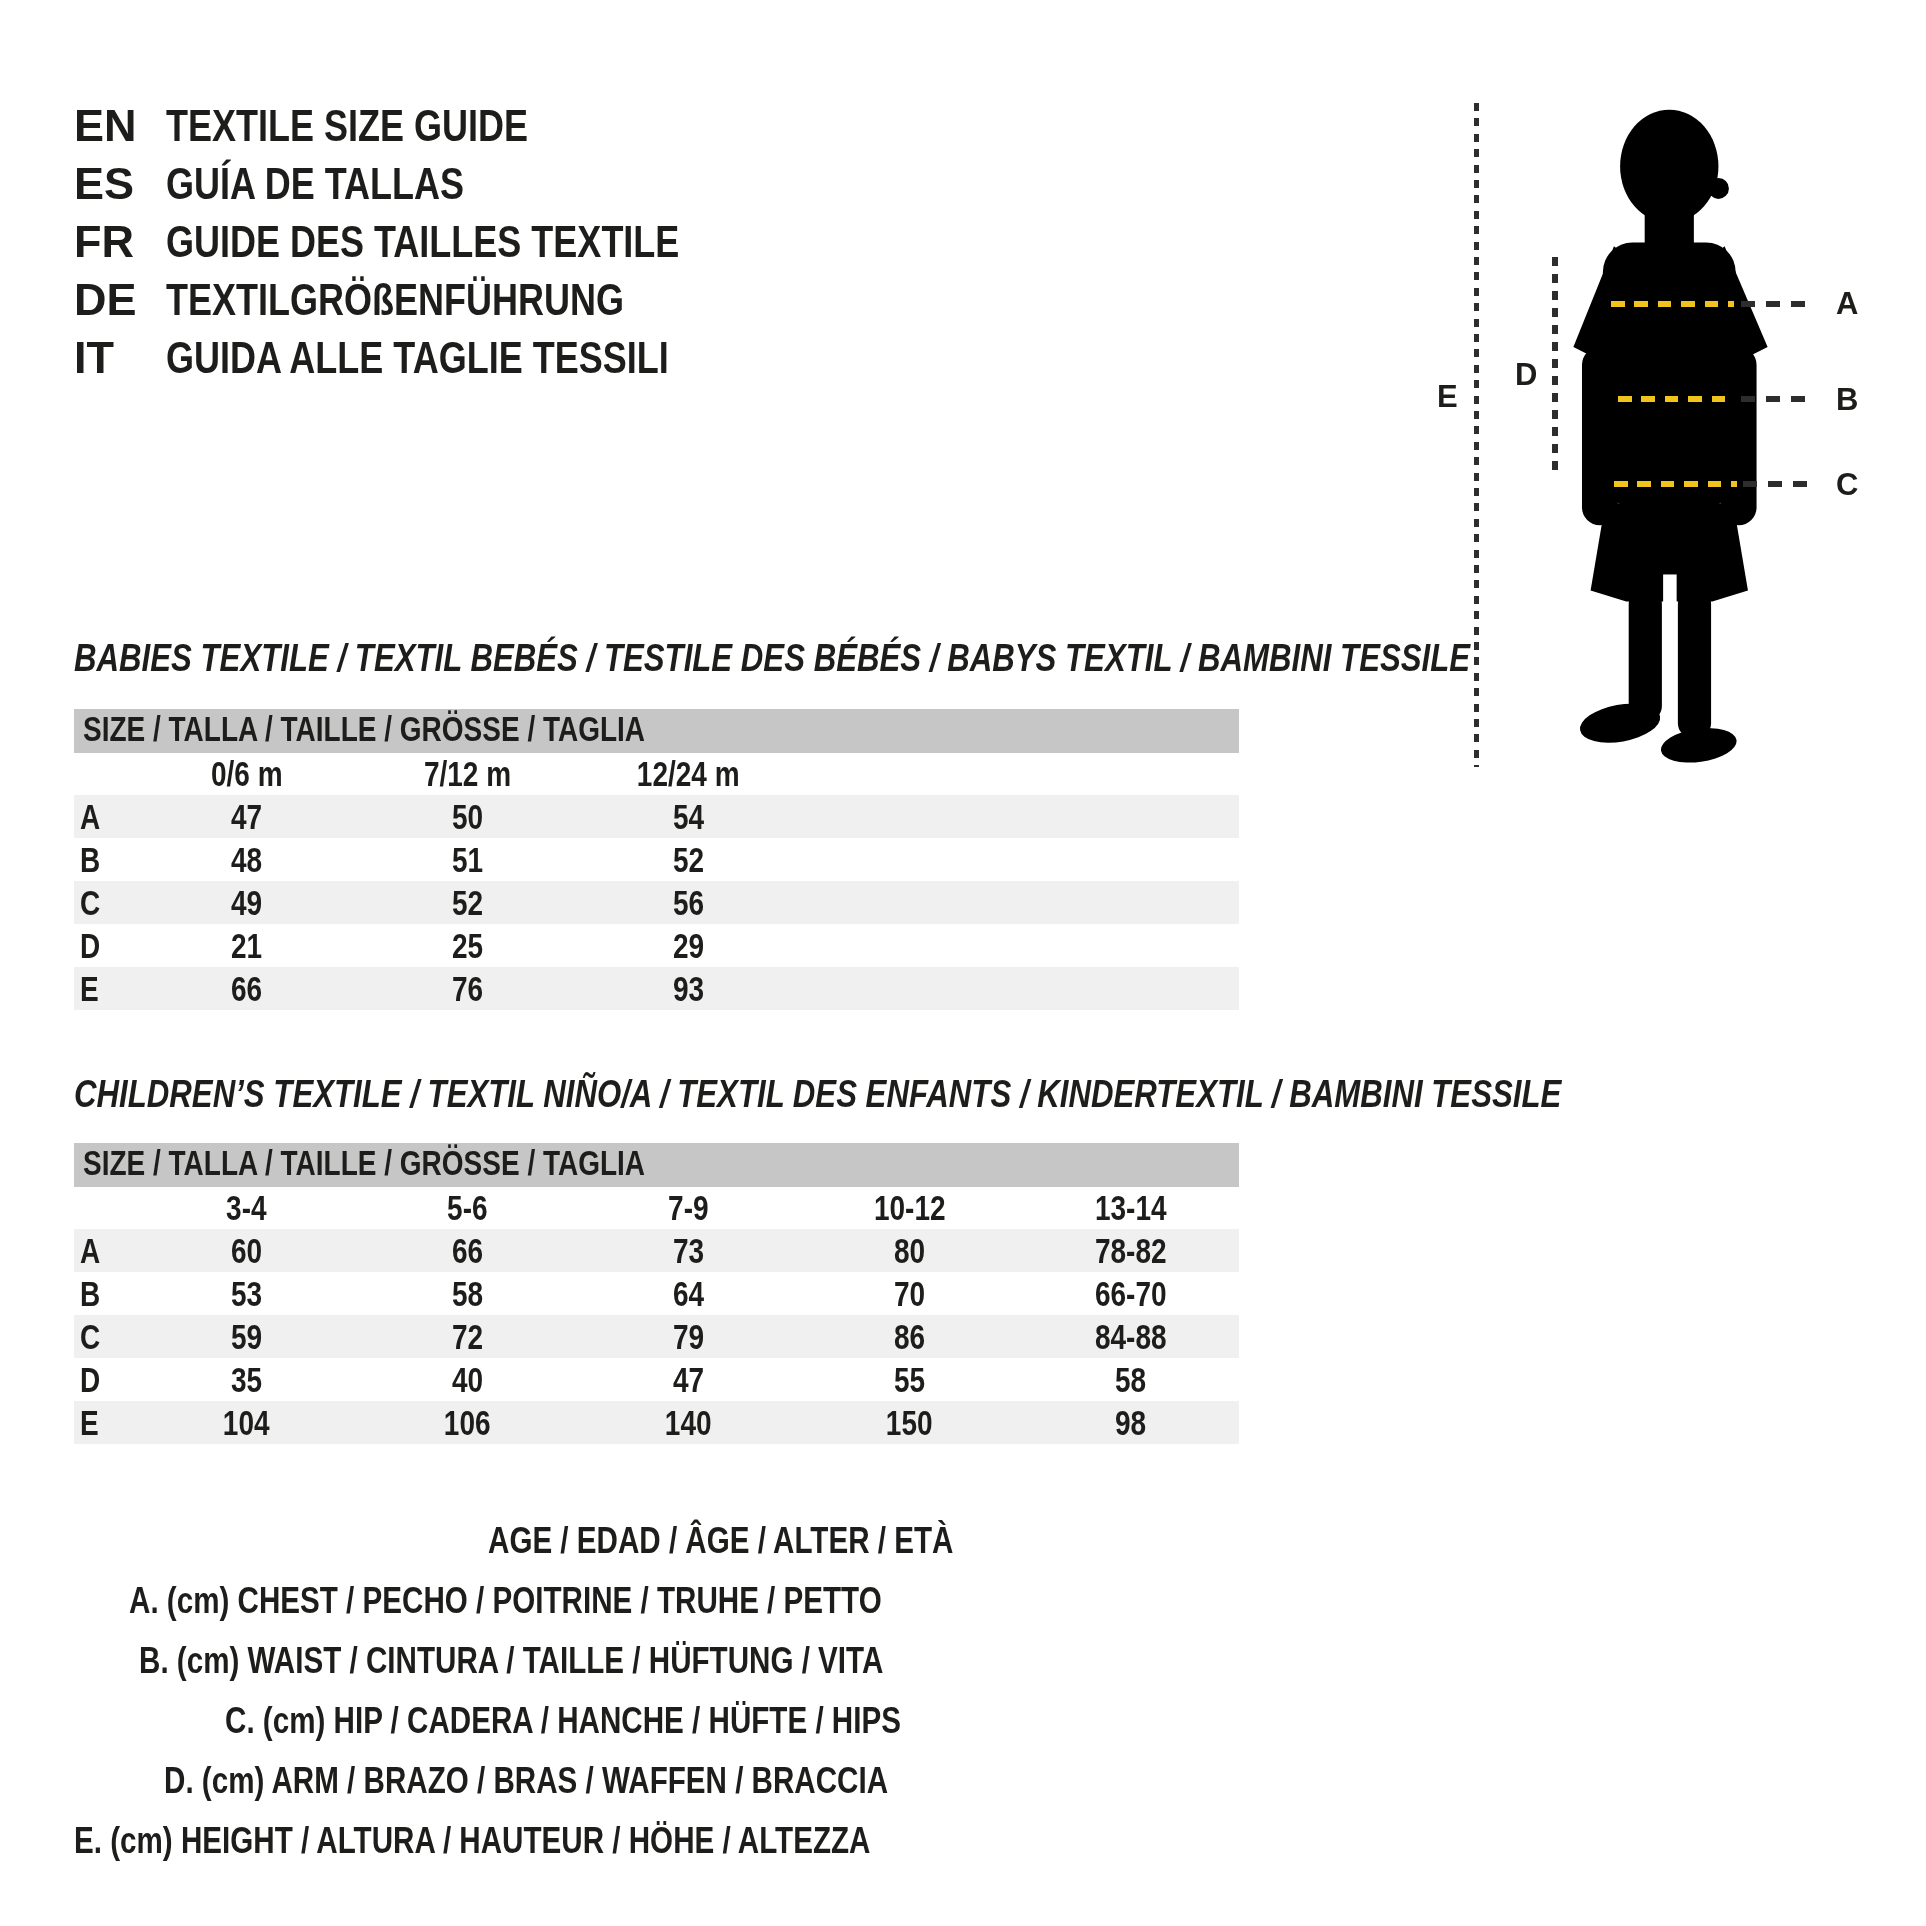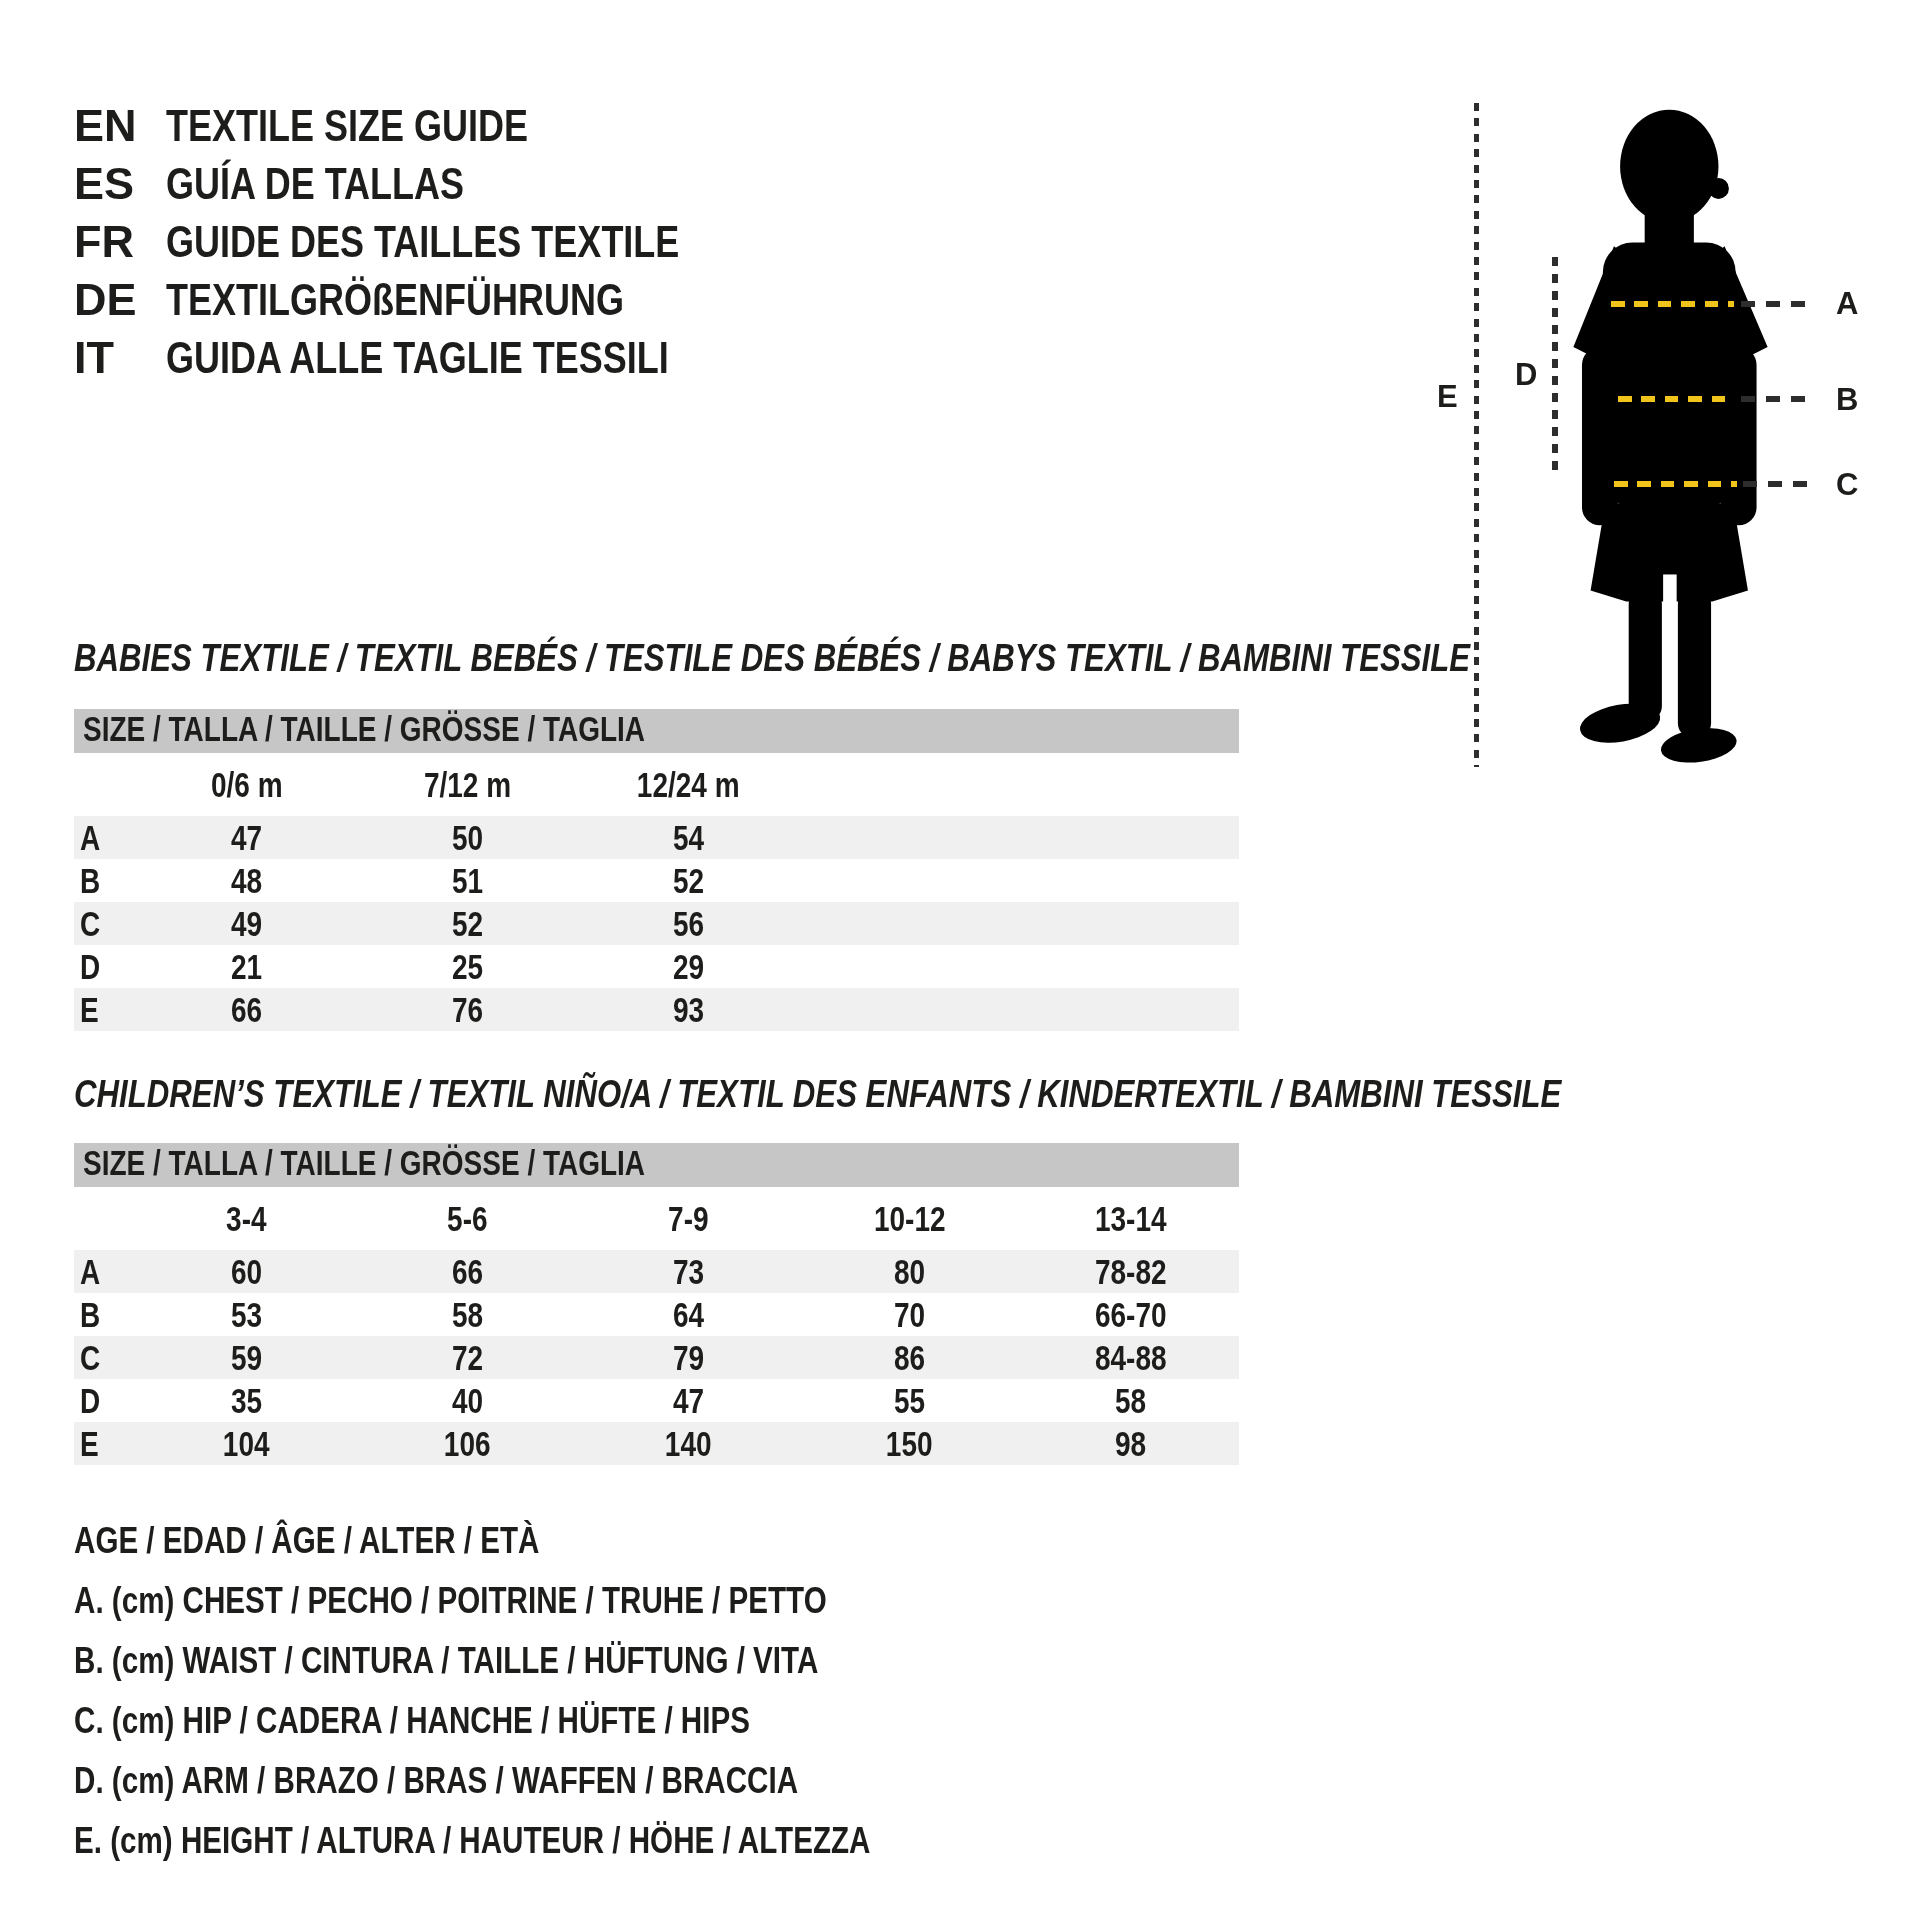--- a/index.html
+++ b/index.html
@@ -47,29 +47,29 @@
   .children-h{top:1072px;}
 
   
   .table{position:absolute;left:74px;width:1165px;font-size:35px;}
   .babies-t{top:709px;}
   .children-t{top:1143px;}
   .band{height:44px;background:#c6c6c6;display:flex;align-items:flex-start;padding-left:8.6px;box-sizing:border-box;}
   .cols,.trow{display:grid;align-items:center;}
   .babies-t .cols,.babies-t .trow{grid-template-columns:62px 221px 221px 221px;}
   .children-t .cols,.children-t .trow{grid-template-columns:62px repeat(5,221px);}
-  .cols{height:63px;}
+  .cols{height:42px;}
   .trow{height:43px;}
   .cols .hcell,.val{text-align:center;}
   .rlab{padding-left:6.2px;}
   .stripe{background:#f0f0f0;}
 
   
   .legend{position:absolute;left:74px;top:1511px;}
-  .legend-line{height:60px;display:flex;align-items:center;font-size:37px;}
+  .legend-line{height:60px;display:flex;align-items:center;font-size:37px;justify-content:flex-end;}
 </style>
 </head>
 <body>
 
 <div id="page">
 
   <section class="langs">
     <div class="lang-row">
       <span class="code">EN</span>
       <span class="ltitle cond">TEXTILE SIZE GUIDE</span>

